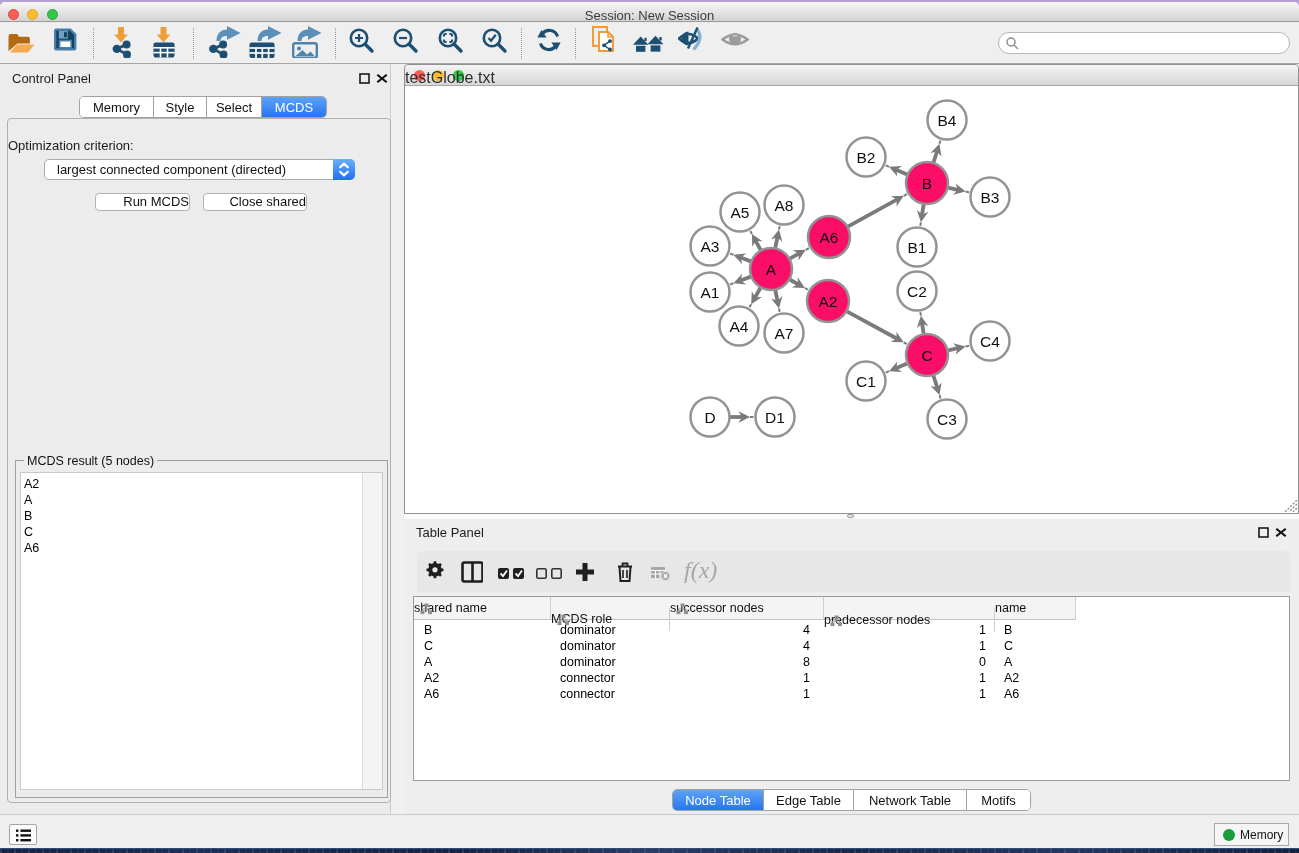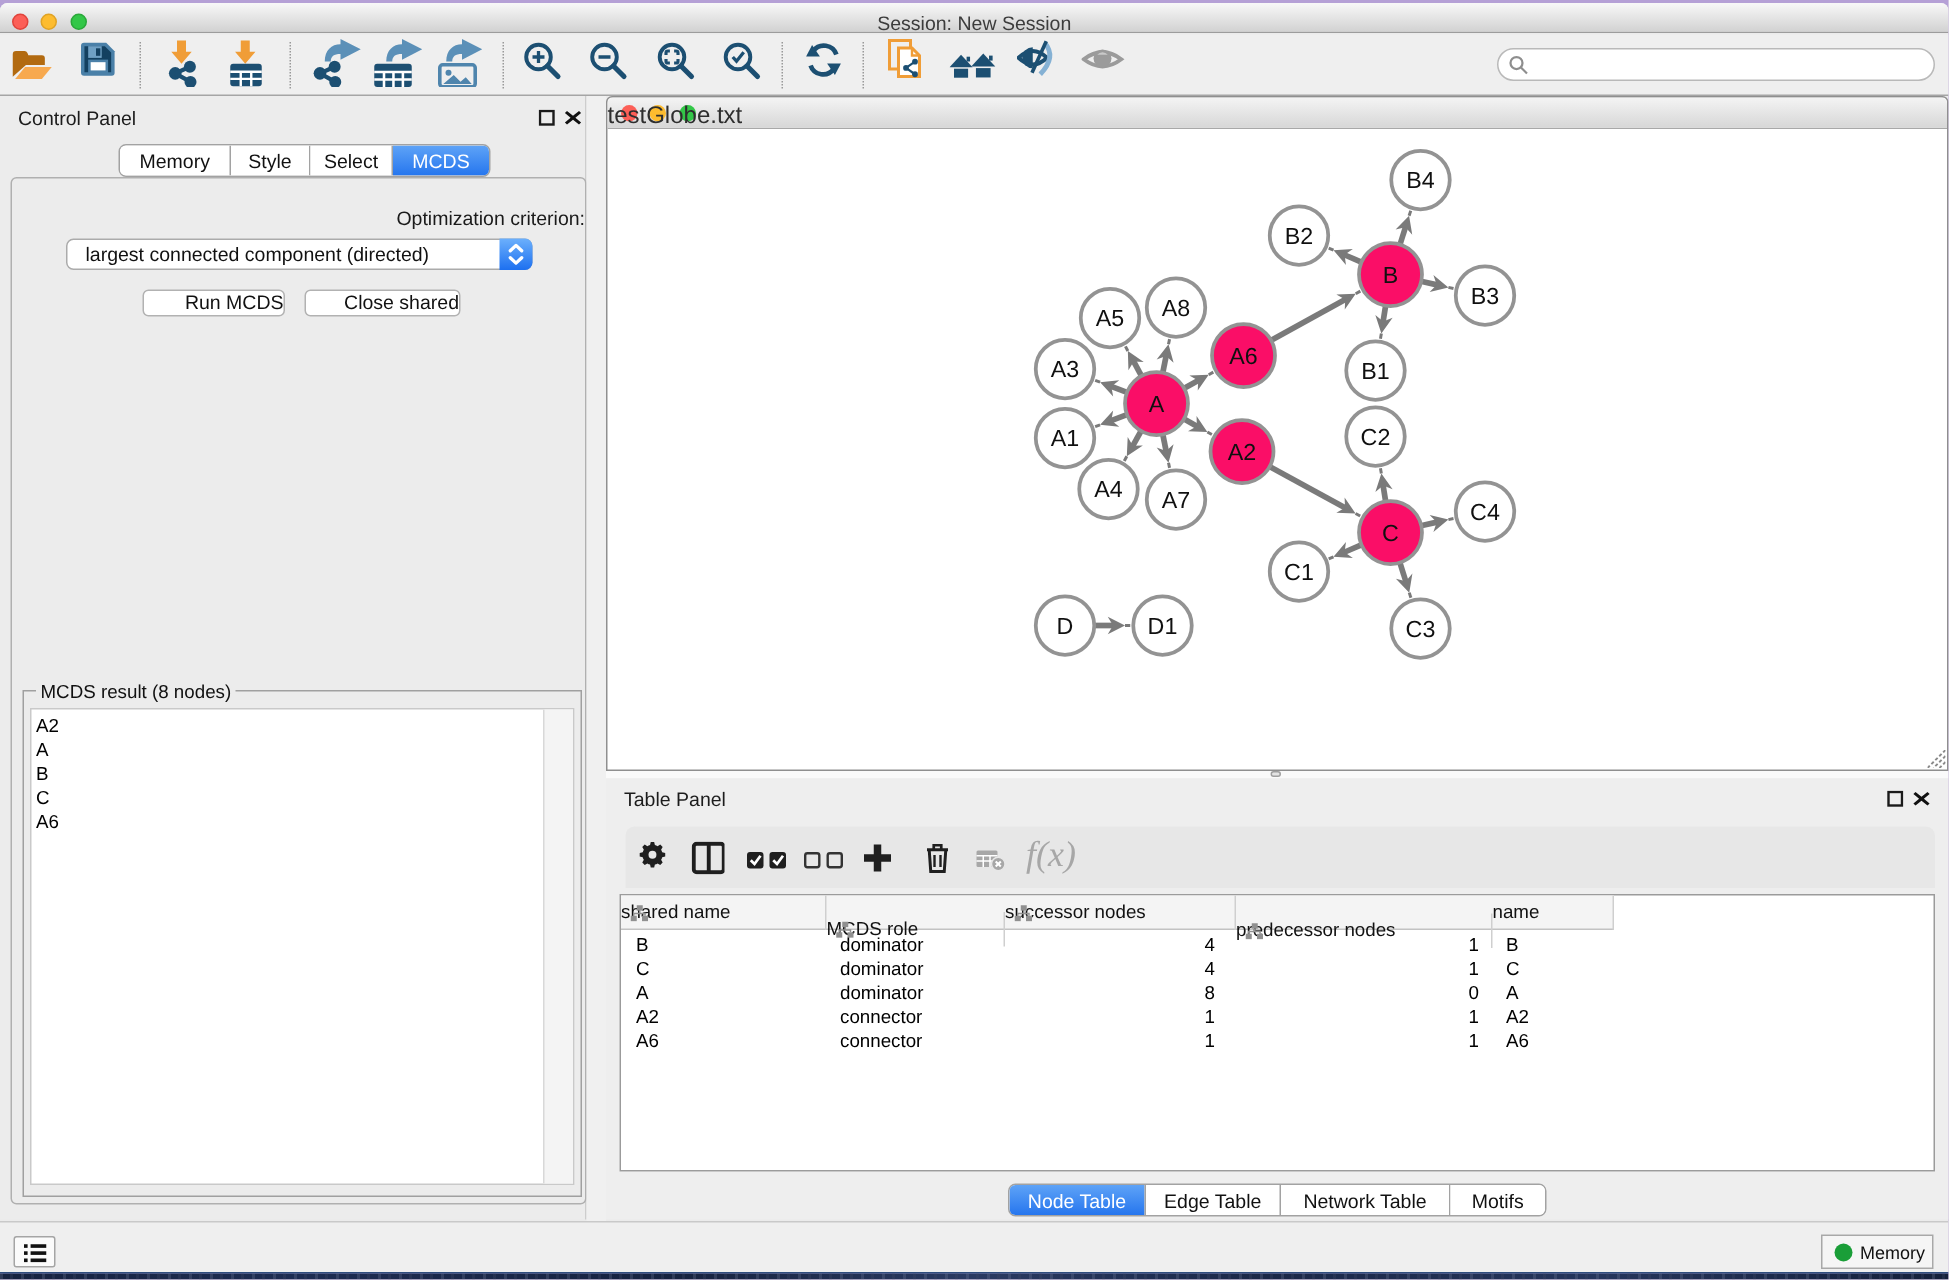--- a/index.html
+++ b/index.html
@@ -24,21 +24,21 @@
   background:#ececec; border-right:1px solid #cdcdcd; }
 #cphead { position:absolute; left:12px; top:7px; font-size:13px; color:#1c1c1c; }
 .mactabs { position:absolute; display:flex; border:1px solid #a2a2a2;
   border-radius:5px; background:#fff; overflow:hidden; height:22px; }
 .mactabs .tab { font-size:13px; color:#111; padding:0 14px; line-height:21px;
   border-right:1px solid #a2a2a2; background:#fff; text-align:center; }
 .mactabs .tab:last-child { border-right:none; }
 .mactabs .tab.sel { background:linear-gradient(#5ea3f7,#2676ee); color:#fff; }
 #cpbody { position:absolute; left:7px; top:54px; width:384px; height:685px;
   background:#ececec; border:1px solid #b0b0b0; border-radius:4px; }
-#optlabel { position:absolute; top:19px; left:0; width:100%; text-align:right;
+#optlabel { position:absolute; top:19px; left:0; width:100%; text-align:left;
   font-size:13px; color:#1a1a1a; }
 #combo { position:absolute; left:36px; top:40px; width:311px; height:21px;
   background:#fff; border:1px solid #ababab; border-radius:5px;
   font-size:13px; color:#111; line-height:19px; padding-left:12px; }
 #combostep { position:absolute; right:-1px; top:-1px; width:22px; height:21px;
   background:linear-gradient(#6cb0fc,#1d70f0); border-radius:0 5px 5px 0; }
 .btn { position:absolute; height:18px; background:#ffffff;
   border:1px solid #b2b2b2; border-radius:4px; font-size:13px; color:#111;
   text-align:right; line-height:16px; }
 #fieldset { position:absolute; left:7px; top:341px; width:373px; height:338px;
@@ -272,21 +272,21 @@
 <g stroke="#fff" stroke-width="2.2" fill="none" stroke-linecap="round" stroke-linejoin="round">
 <path d="M7.2 8.2 L11 4.6 L14.8 8.2"></path>
               <path d="M7.2 12.8 L11 16.4 L14.8 12.8"></path>
             </g>
           </svg>
         </div>
     </div>
     <div class="btn" style="left:87px; top:74px; width:95px;">Run MCDS</div>
     <div class="btn" style="left:195px; top:74px; width:104px;">Close shared</div>
     <div id="fieldset">
-      <div id="legend">MCDS result (8 nodes)</div>
+      <div id="legend">MCDS result (5 nodes)</div>
       <div id="mcdslist">A2<br>A<br>B<br>C<br>A6
         <div id="mcdsscroll"></div>
       </div>
     </div>
   </div>
 </div>
 
 <div class="abs" style="left:391px;top:64px;width:13px;height:750px;background:#f0f0f0;"></div>
 <div class="abs" style="left:404px;top:514px;width:895px;height:5px;background:#fafafa;"></div>
 <div id="netwin">

